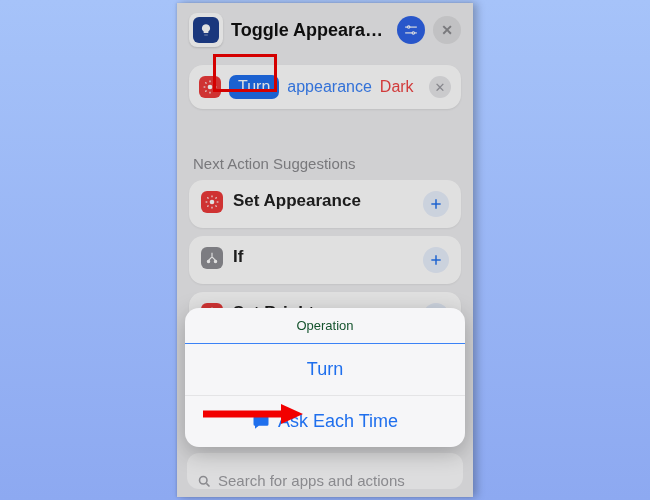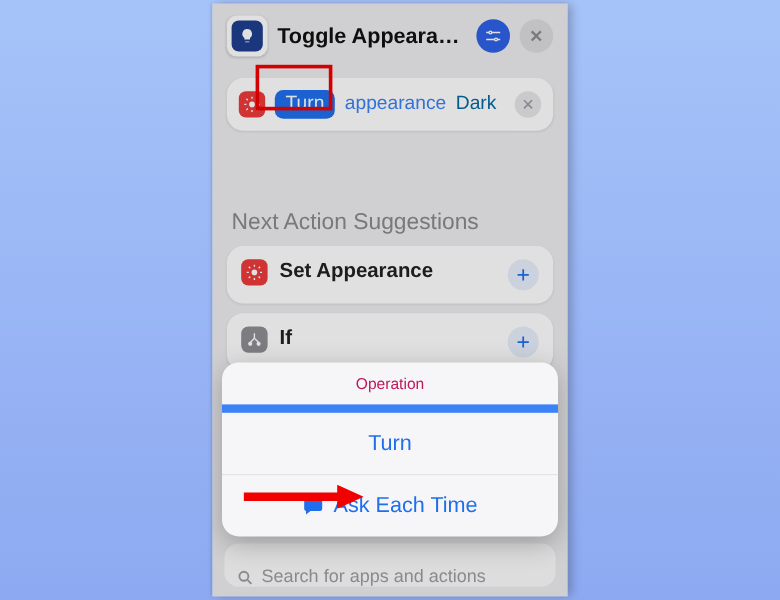--- a/index.html
+++ b/index.html
@@ -40,27 +40,27 @@
   .sq-icon{width:22px;height:22px;border-radius:6px;display:flex;align-items:center;justify-content:center;}
   .sq-icon.red{background:#ec3b3b;}
   .sq-icon.grey{background:#8e8e93;}
   .pill{
     background:#1f6fed;color:#fff;font-size:16px;font-weight:500;
     padding:3px 9px;border-radius:7px;
   }
   .red-outline{position:absolute;border:3px solid #f20000;pointer-events:none;}
   .red-outline.turn{left:36px;top:51px;width:64px;height:38px;}
   .txt{font-size:16px;color:#3b82f6;}
-  .txt.blue{color:#0369a1;}
+  .txt.blue{color:#ef4444;}
   .clear-x{
     margin-left:auto;width:22px;height:22px;border-radius:50%;
     background:#e6e6e9;color:#9a9aa0;display:flex;align-items:center;justify-content:center;font-size:13px;
   }
 
-  .sug-title{margin:66px 16px 8px;font-size:19px;color:#8a8a8e;}
+  .sug-title{margin:46px 16px 8px;font-size:15px;color:#8a8a8e;}
   .sug-row{
     margin:0 12px 8px;background:#fff;border-radius:14px;
     display:flex;gap:10px;padding:11px 12px;
     box-shadow:0 1px 2px rgba(0,0,0,.06);
   }
   .sug-row .label{font-size:17px;font-weight:600;color:#222;flex:1;}
   .plus{
     margin-left:auto;width:26px;height:26px;border-radius:50%;
     background:#e8effc;display:flex;align-items:center;justify-content:center;
   }
@@ -70,21 +70,21 @@
     background:#ddddde;border-radius:12px;height:36px;
     display:flex;align-items:flex-end;gap:6px;padding:0 10px;color:#8a8a8e;font-size:15px;
   }
   .dim-overlay{position:absolute;inset:0;background:rgba(0,0,0,.12);}
 
   .sheet{
     position:absolute;left:8px;right:8px;bottom:50px;
     background:#f6f6f8;border-radius:14px;box-shadow:0 6px 22px rgba(0,0,0,.25);
     overflow:hidden;
   }
-  .sheet-head{padding:10px 0;text-align:center;font-size:13px;color:#be185d;border-bottom:7px solid #3b82f6;}
+  .sheet-head{padding:10px 0;text-align:center;font-size:13px;color:#14532d;border-bottom:1px solid #3b82f6;}
   .sheet-row{
     position:relative;display:flex;align-items:center;justify-content:center;
     padding:15px 0;color:#1f6fed;font-size:18px;border-bottom:1px solid #e4e4e6;
   }
   .sheet-row:last-child{border-bottom:none;}
   .check{position:absolute;right:16px;color:#1f6fed;font-size:18px;}
   .msg-icon{margin-right:8px;}
 
   .arrow{position:absolute;left:26px;top:401px;width:100px;height:20px;pointer-events:none;}
 </style>

